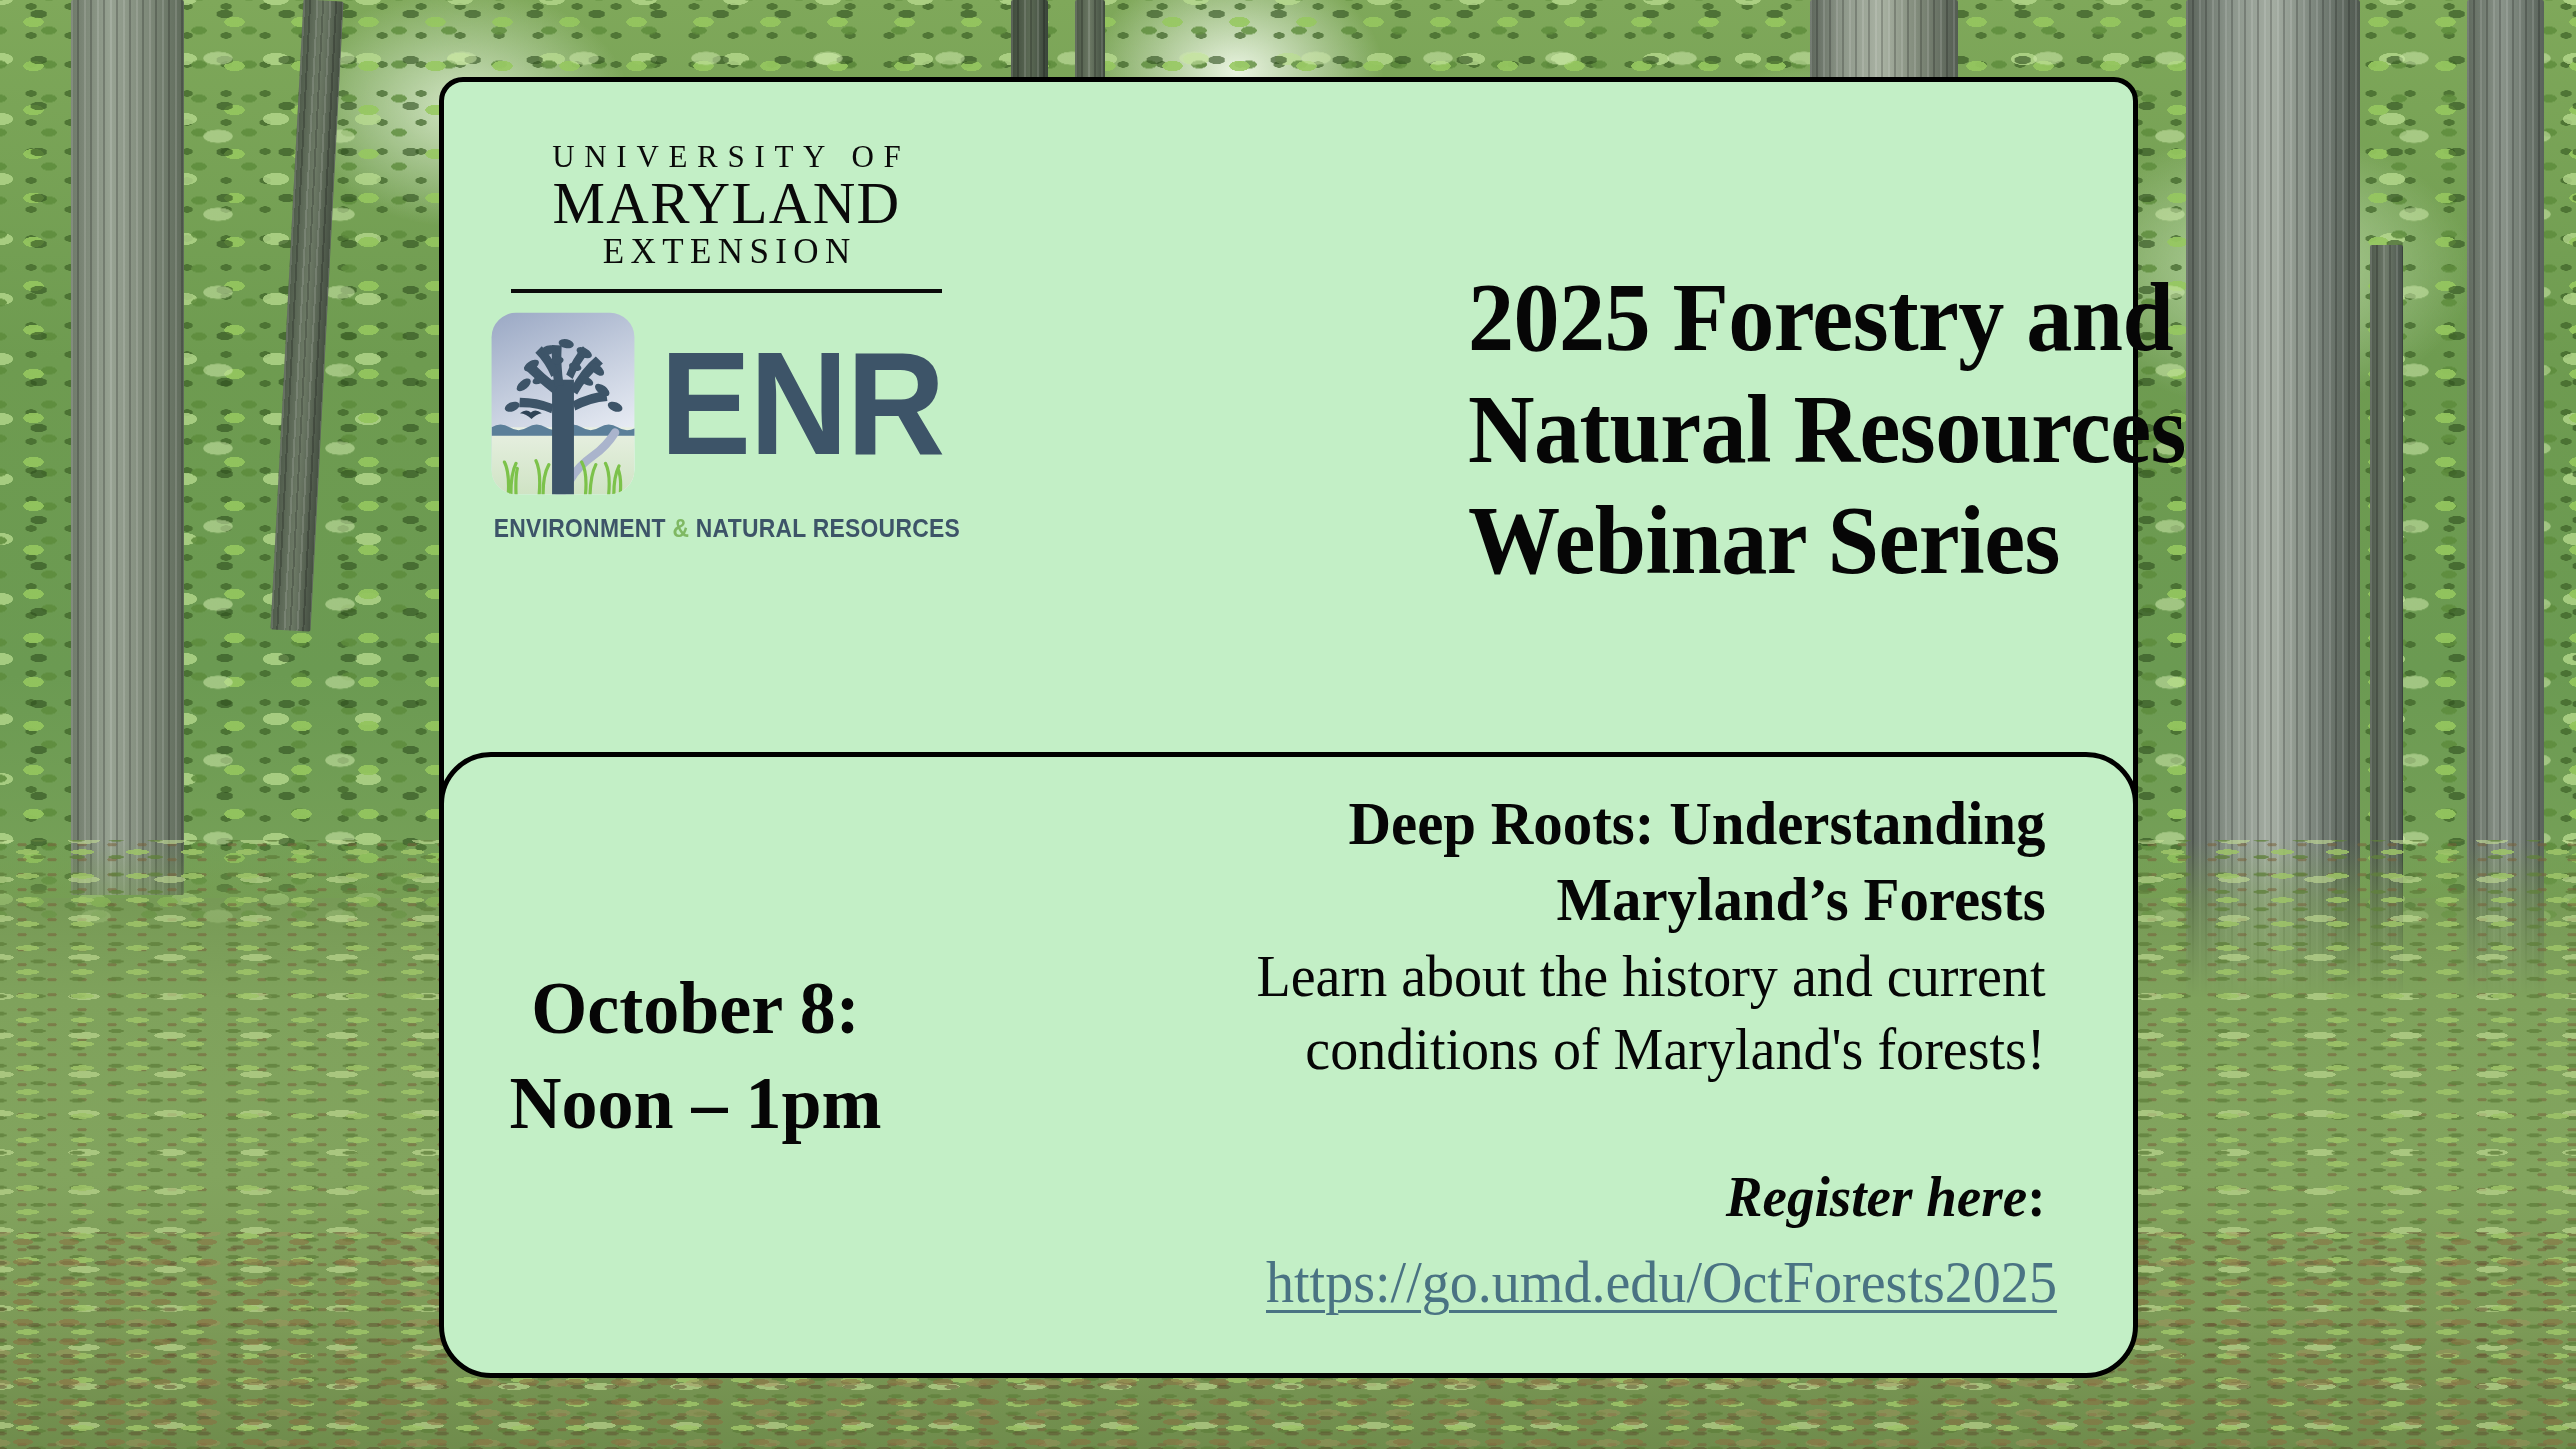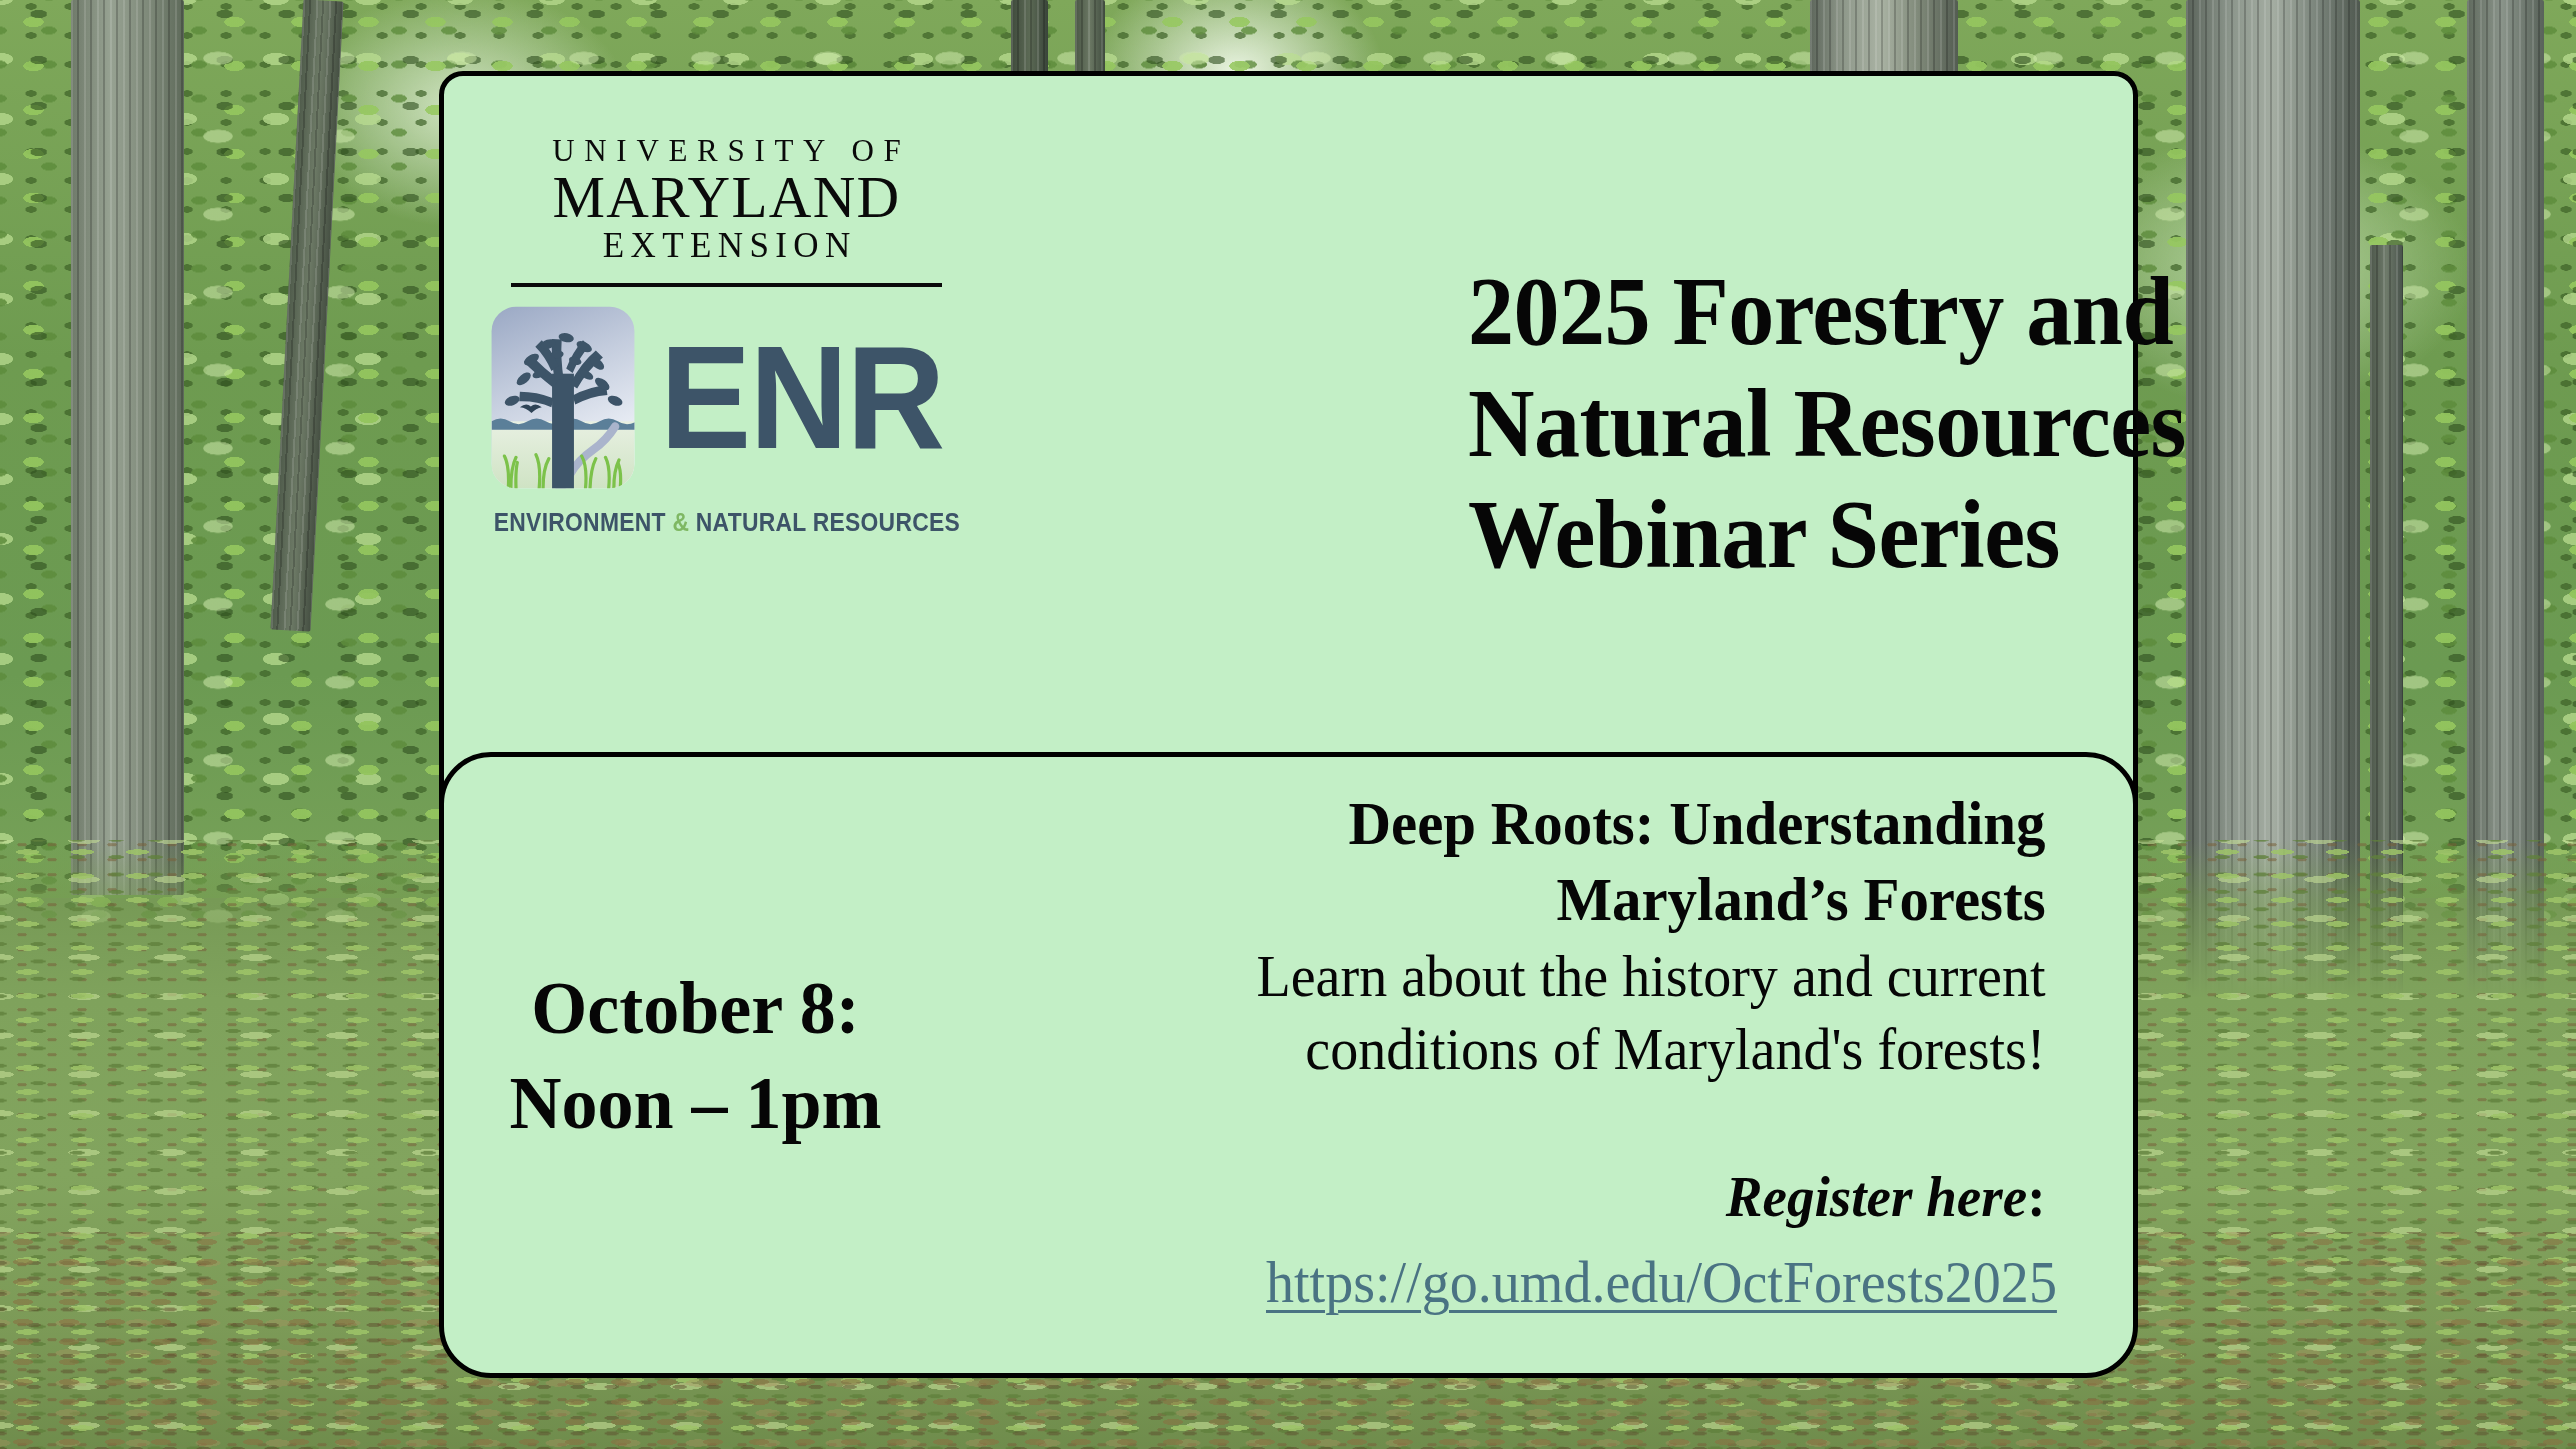--- a/index.html
+++ b/index.html
@@ -81,21 +81,21 @@
     border-radius:1.9px;
   }
 
   
   .card {
     position:absolute;
     background:#c3efc6;
     border:5.8px solid #000;
     border-radius:52px;
   }
-  #card-top    { left:439px;  top:71px;  width:1699px; height:765px;border-radius:24px; }
+  #card-top    { left:439px;  top:77px;  width:1699px; height:765px;border-radius:24px; }
   #card-bottom { left:439px;  top:752px; width:1699px; height:626px; }
 
   
   #branding {
     position:absolute; left:57px; top:59px; width:451px;
     display:flex; flex-direction:column; align-items:center;
   }
   #umd-wordmark { text-align:center; color:#0a0a0a; }
   .wm-line1 {
     font-family:"Liberation Serif", serif;

